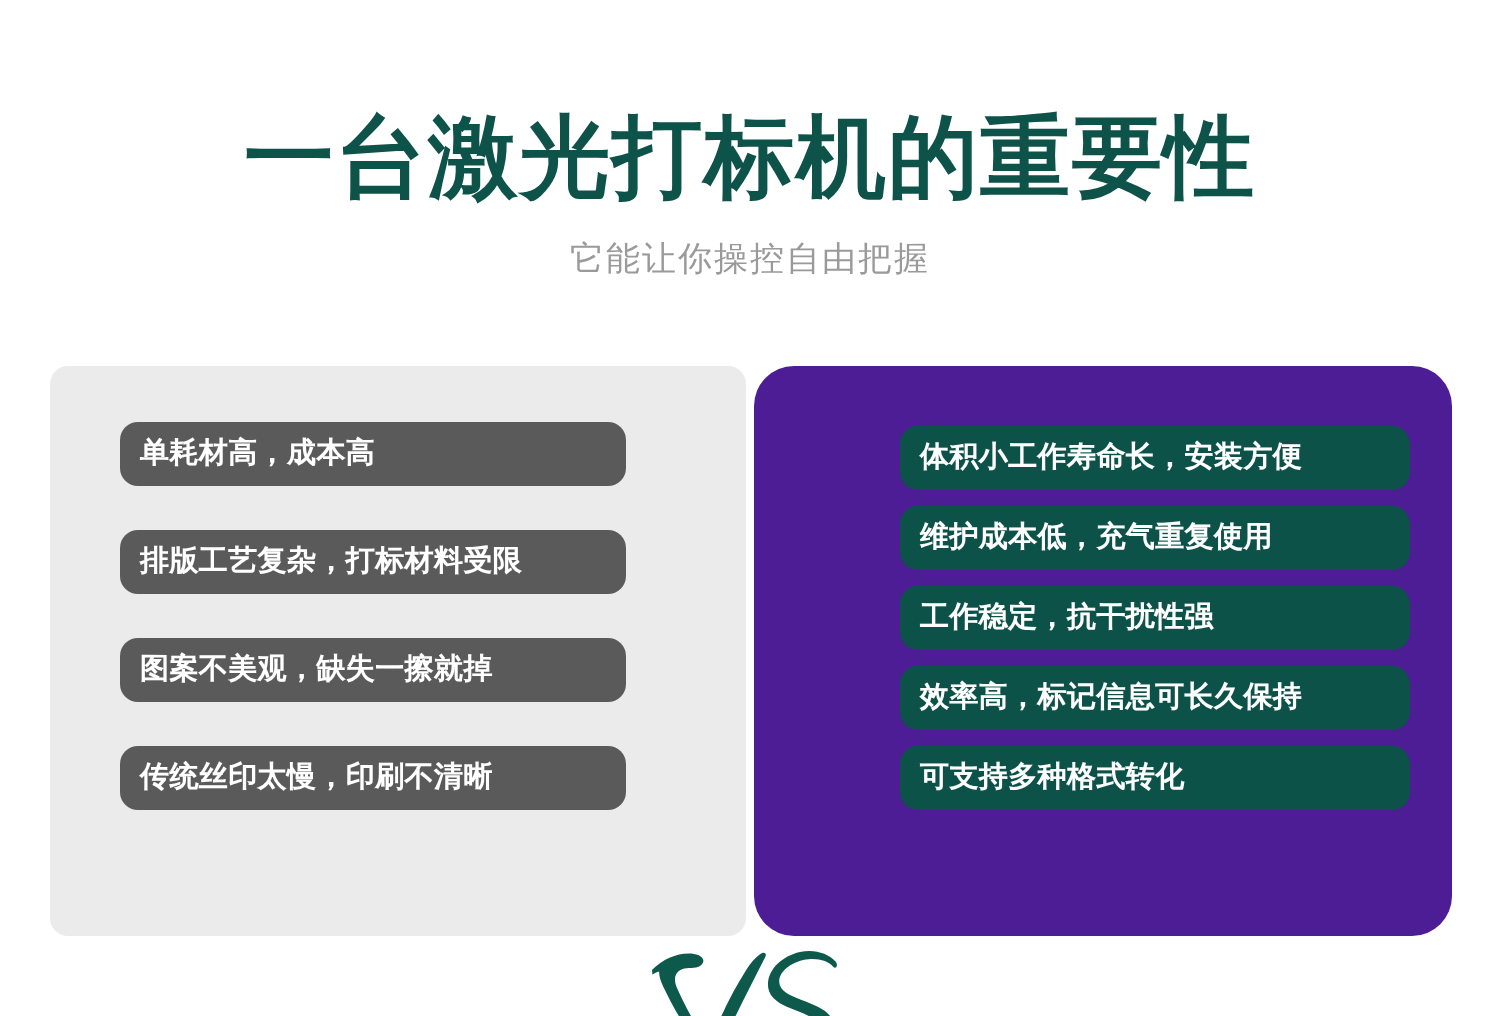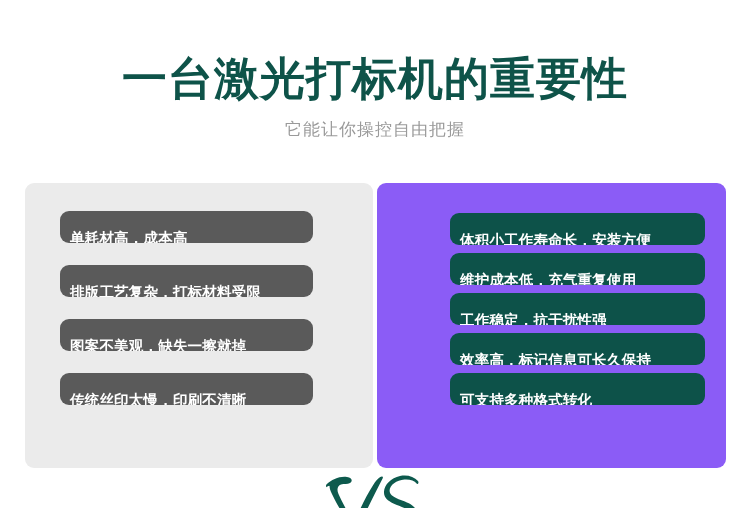--- a/index.html
+++ b/index.html
@@ -67,22 +67,22 @@
   }
   .panel-left {
     left: 25px;
     width: 348px;
     background: #ebebeb;
     border-radius: 9px;
   }
   .panel-right {
     left: 377px;
     width: 349px;
-    background: #8b5cf6;
-    border-radius: 9px;
+    background: #4c1d95;
+    border-radius: 20px;
   }
 
   .pill-list {
     position: absolute;
     list-style: none;
     margin: 0;
     padding: 0;
   }
   .pill-list-left {
     left: 35px;
@@ -97,21 +97,21 @@
 
   .pill {
     box-sizing: border-box;
     height: 32px;
     line-height: 32px;
     border-radius: 9px;
     color: #ffffff;
     font-size: 14.5px;
     font-weight: 700;
     letter-spacing: 0.2px;
-    padding: 11px 10px;
+    padding: 0 10px;
     white-space: nowrap;
     overflow: hidden;
   }
   .pill-gray {
     background: #5a5a5a;
     margin-bottom: 22px;
   }
   .pill-gray.wide { }
   .pill-green {
     background: #0d5249;

